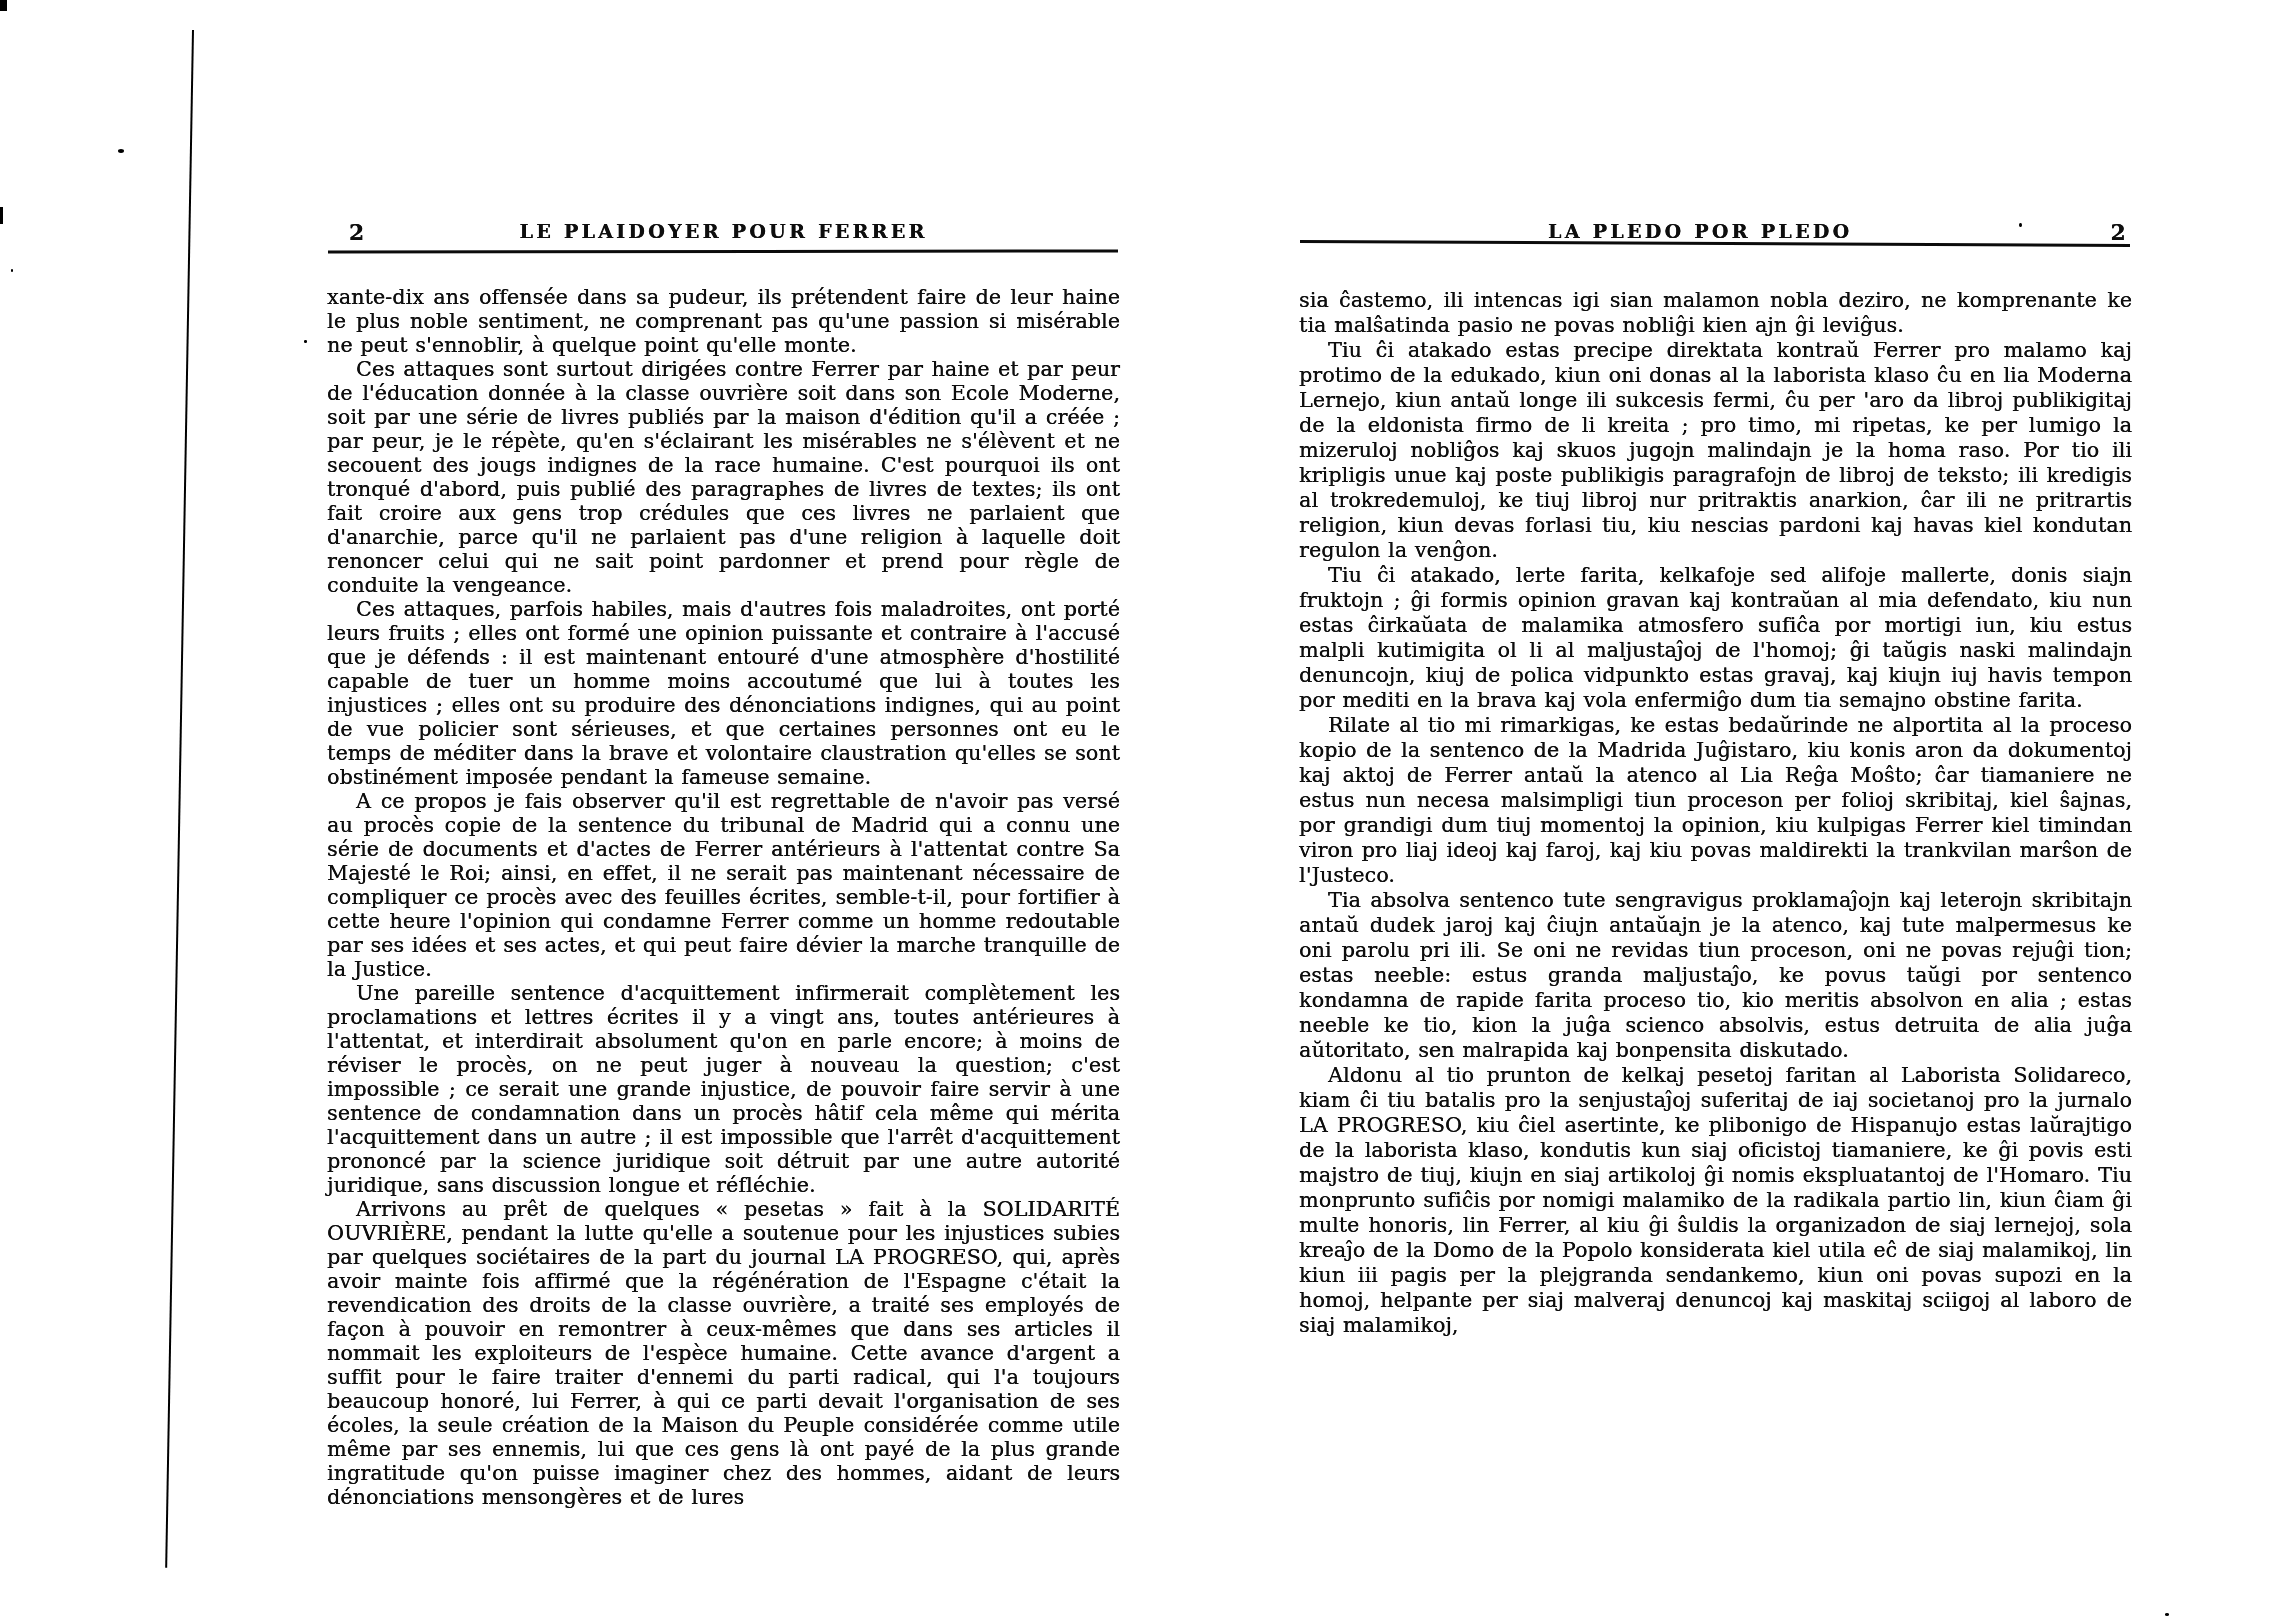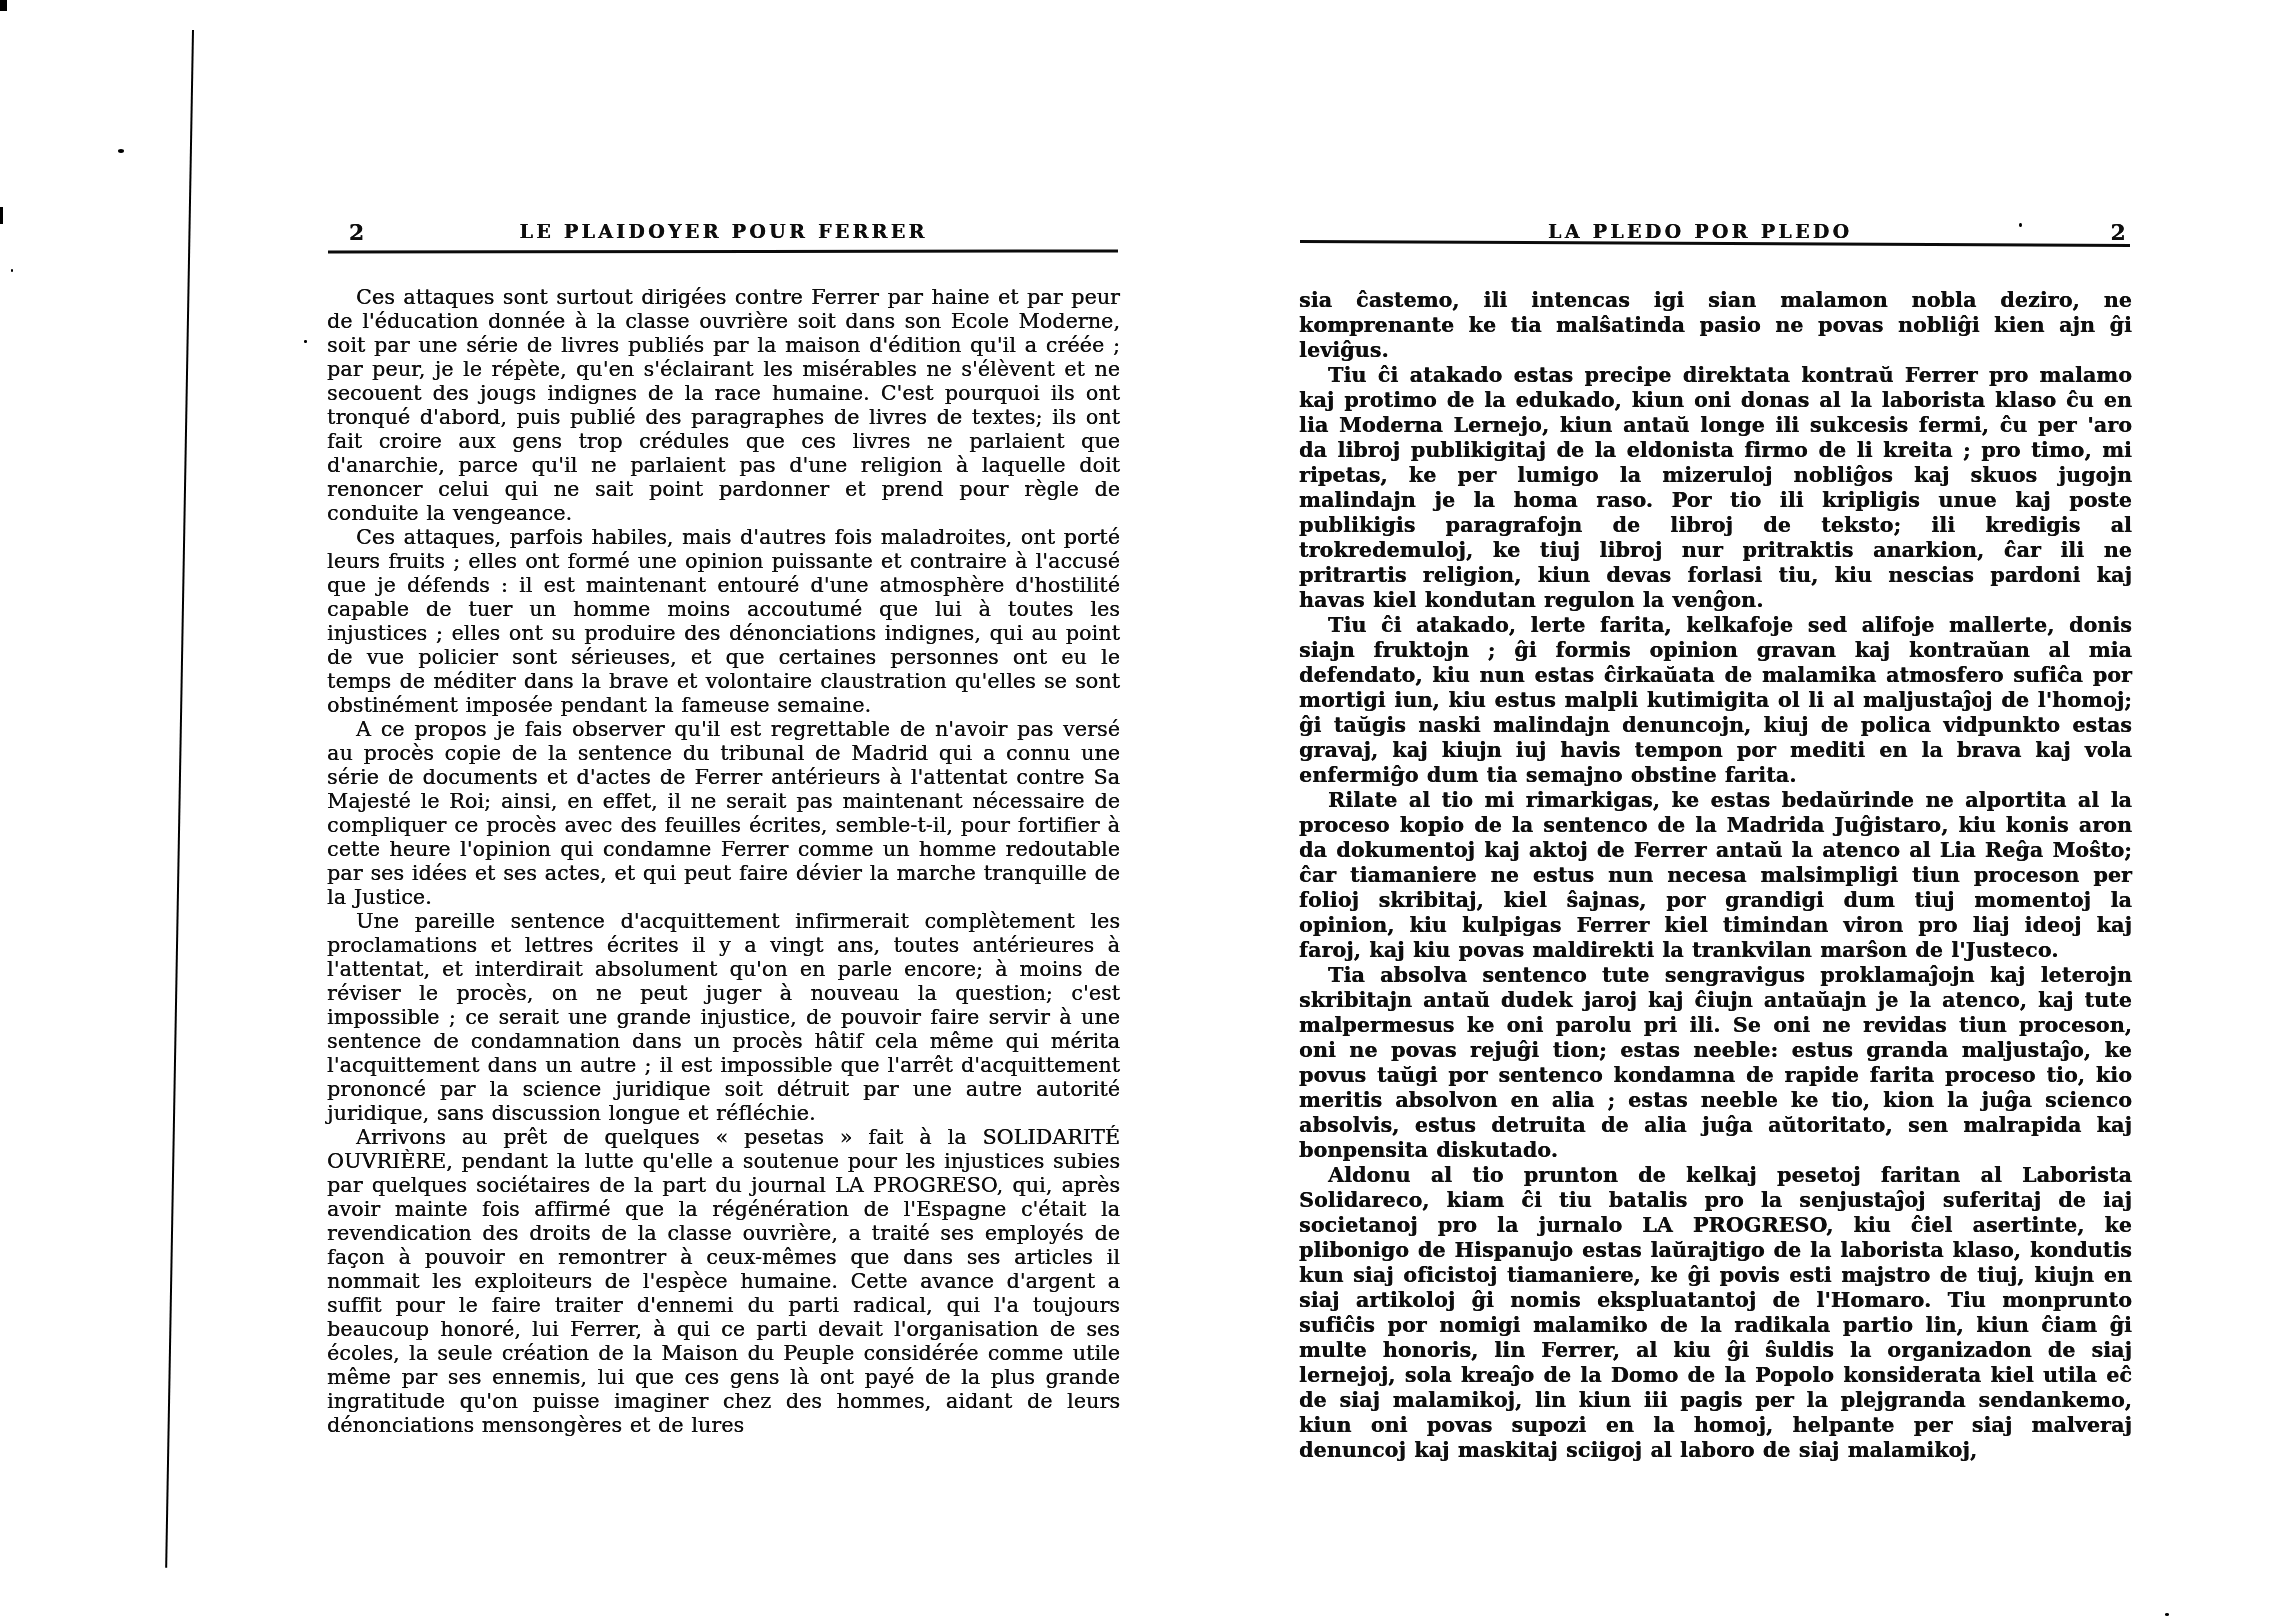--- a/index.html
+++ b/index.html
@@ -56,21 +56,21 @@
 
   .para {
     margin: 0;
     text-align: justify;
     font-size: 20.6px;
     letter-spacing: 0.1px;
     word-spacing: 1px;
     text-shadow: 0.3px 0 0 currentColor;
   }
   .page.left  .para { line-height: 24px; }
-  .page.right .para { line-height: 25px; font-weight: bold; }
+  .page.right .para { line-height: 25px; }
   .para.ind { text-indent: 29px; }
 
   
   .artifact { position: absolute; background: #000; }
   .corner-block   { left: 0;    top: 0;    width: 6.5px; height: 11px; }
   .edge-mark      { left: 0;    top: 207px; width: 3.3px;  height: 17px; }
   .spine-line {
     left: 192px; top: 30px;
     width: 1.6px; height: 1538px;
     transform-origin: top center;
@@ -97,20 +97,21 @@
   <div class="artifact speck speck-d"></div>
   <div class="artifact speck speck-e"></div>
 
   <section class="page left">
     <div class="page-header">
       <span class="pagenum">2</span>
       <span class="running-title">LE PLAIDOYER POUR FERRER</span>
     </div>
     <div class="rule"></div>
     <div class="page-body">
+        <p class="para">xante-dix ans offensée dans sa pudeur, ils prétendent faire de leur haine le plus noble sentiment, ne comprenant pas qu'une passion si misérable ne peut s'ennoblir, à quelque point qu'elle monte.</p>
         <p class="para ind">Ces attaques sont surtout dirigées contre Ferrer par haine et par peur de l'éducation donnée à la classe ouvrière soit dans son Ecole Moderne, soit par une série de livres publiés par la maison d'édition qu'il a créée ; par peur, je le répète, qu'en s'éclairant les misérables ne s'élèvent et ne secouent des jougs indignes de la race humaine. C'est pourquoi ils ont tronqué d'abord, puis publié des paragraphes de livres de textes; ils ont fait croire aux gens trop crédules que ces livres ne parlaient que d'anarchie, parce qu'il ne parlaient pas d'une religion à laquelle doit renoncer celui qui ne sait point pardonner et prend pour règle de conduite la vengeance.</p>
         <p class="para ind">Ces attaques, parfois habiles, mais d'autres fois maladroites, ont porté leurs fruits ; elles ont formé une opinion puissante et contraire à l'accusé que je défends : il est maintenant entouré d'une atmosphère d'hostilité capable de tuer un homme moins accoutumé que lui à toutes les injustices ; elles ont su produire des dénonciations indignes, qui au point de vue policier sont sérieuses, et que certaines personnes ont eu le temps de méditer dans la brave et volontaire claustration qu'elles se sont obstinément imposée pendant la fameuse semaine.</p>
         <p class="para ind">A ce propos je fais observer qu'il est regrettable de n'avoir pas versé au procès copie de la sentence du tribunal de Madrid qui a connu une série de documents et d'actes de Ferrer antérieurs à l'attentat contre Sa Majesté le Roi; ainsi, en effet, il ne serait pas maintenant nécessaire de compliquer ce procès avec des feuilles écrites, semble-t-il, pour fortifier à cette heure l'opinion qui condamne Ferrer comme un homme redoutable par ses idées et ses actes, et qui peut faire dévier la marche tranquille de la Justice.</p>
         <p class="para ind">Une pareille sentence d'acquittement infirmerait complètement les proclamations et lettres écrites il y a vingt ans, toutes antérieures à l'attentat, et interdirait absolument qu'on en parle encore; à moins de réviser le procès, on ne peut juger à nouveau la question; c'est impossible ; ce serait une grande injustice, de pouvoir faire servir à une sentence de condamnation dans un procès hâtif cela même qui mérita l'acquittement dans un autre ; il est impossible que l'arrêt d'acquittement prononcé par la science juridique soit détruit par une autre autorité juridique, sans discussion longue et réfléchie.</p>
         <p class="para ind">Arrivons au prêt de quelques « pesetas » fait à la SOLIDARITÉ OUVRIÈRE, pendant la lutte qu'elle a soutenue pour les injustices subies par quelques sociétaires de la part du journal LA PROGRESO, qui, après avoir mainte fois affirmé que la régénération de l'Espagne c'était la revendication des droits de la classe ouvrière, a traité ses employés de façon à pouvoir en remontrer à ceux-mêmes que dans ses articles il nommait les exploiteurs de l'espèce humaine. Cette avance d'argent a suffit pour le faire traiter d'ennemi du parti radical, qui l'a toujours beaucoup honoré, lui Ferrer, à qui ce parti devait l'organisation de ses écoles, la seule création de la Maison du Peuple considérée comme utile même par ses ennemis, lui que ces gens là ont payé de la plus grande ingratitude qu'on puisse imaginer chez des hommes, aidant de leurs dénonciations mensongères et de lures</p>
       </div>
   </section>
 
   <section class="page right">
     <div class="page-header">

